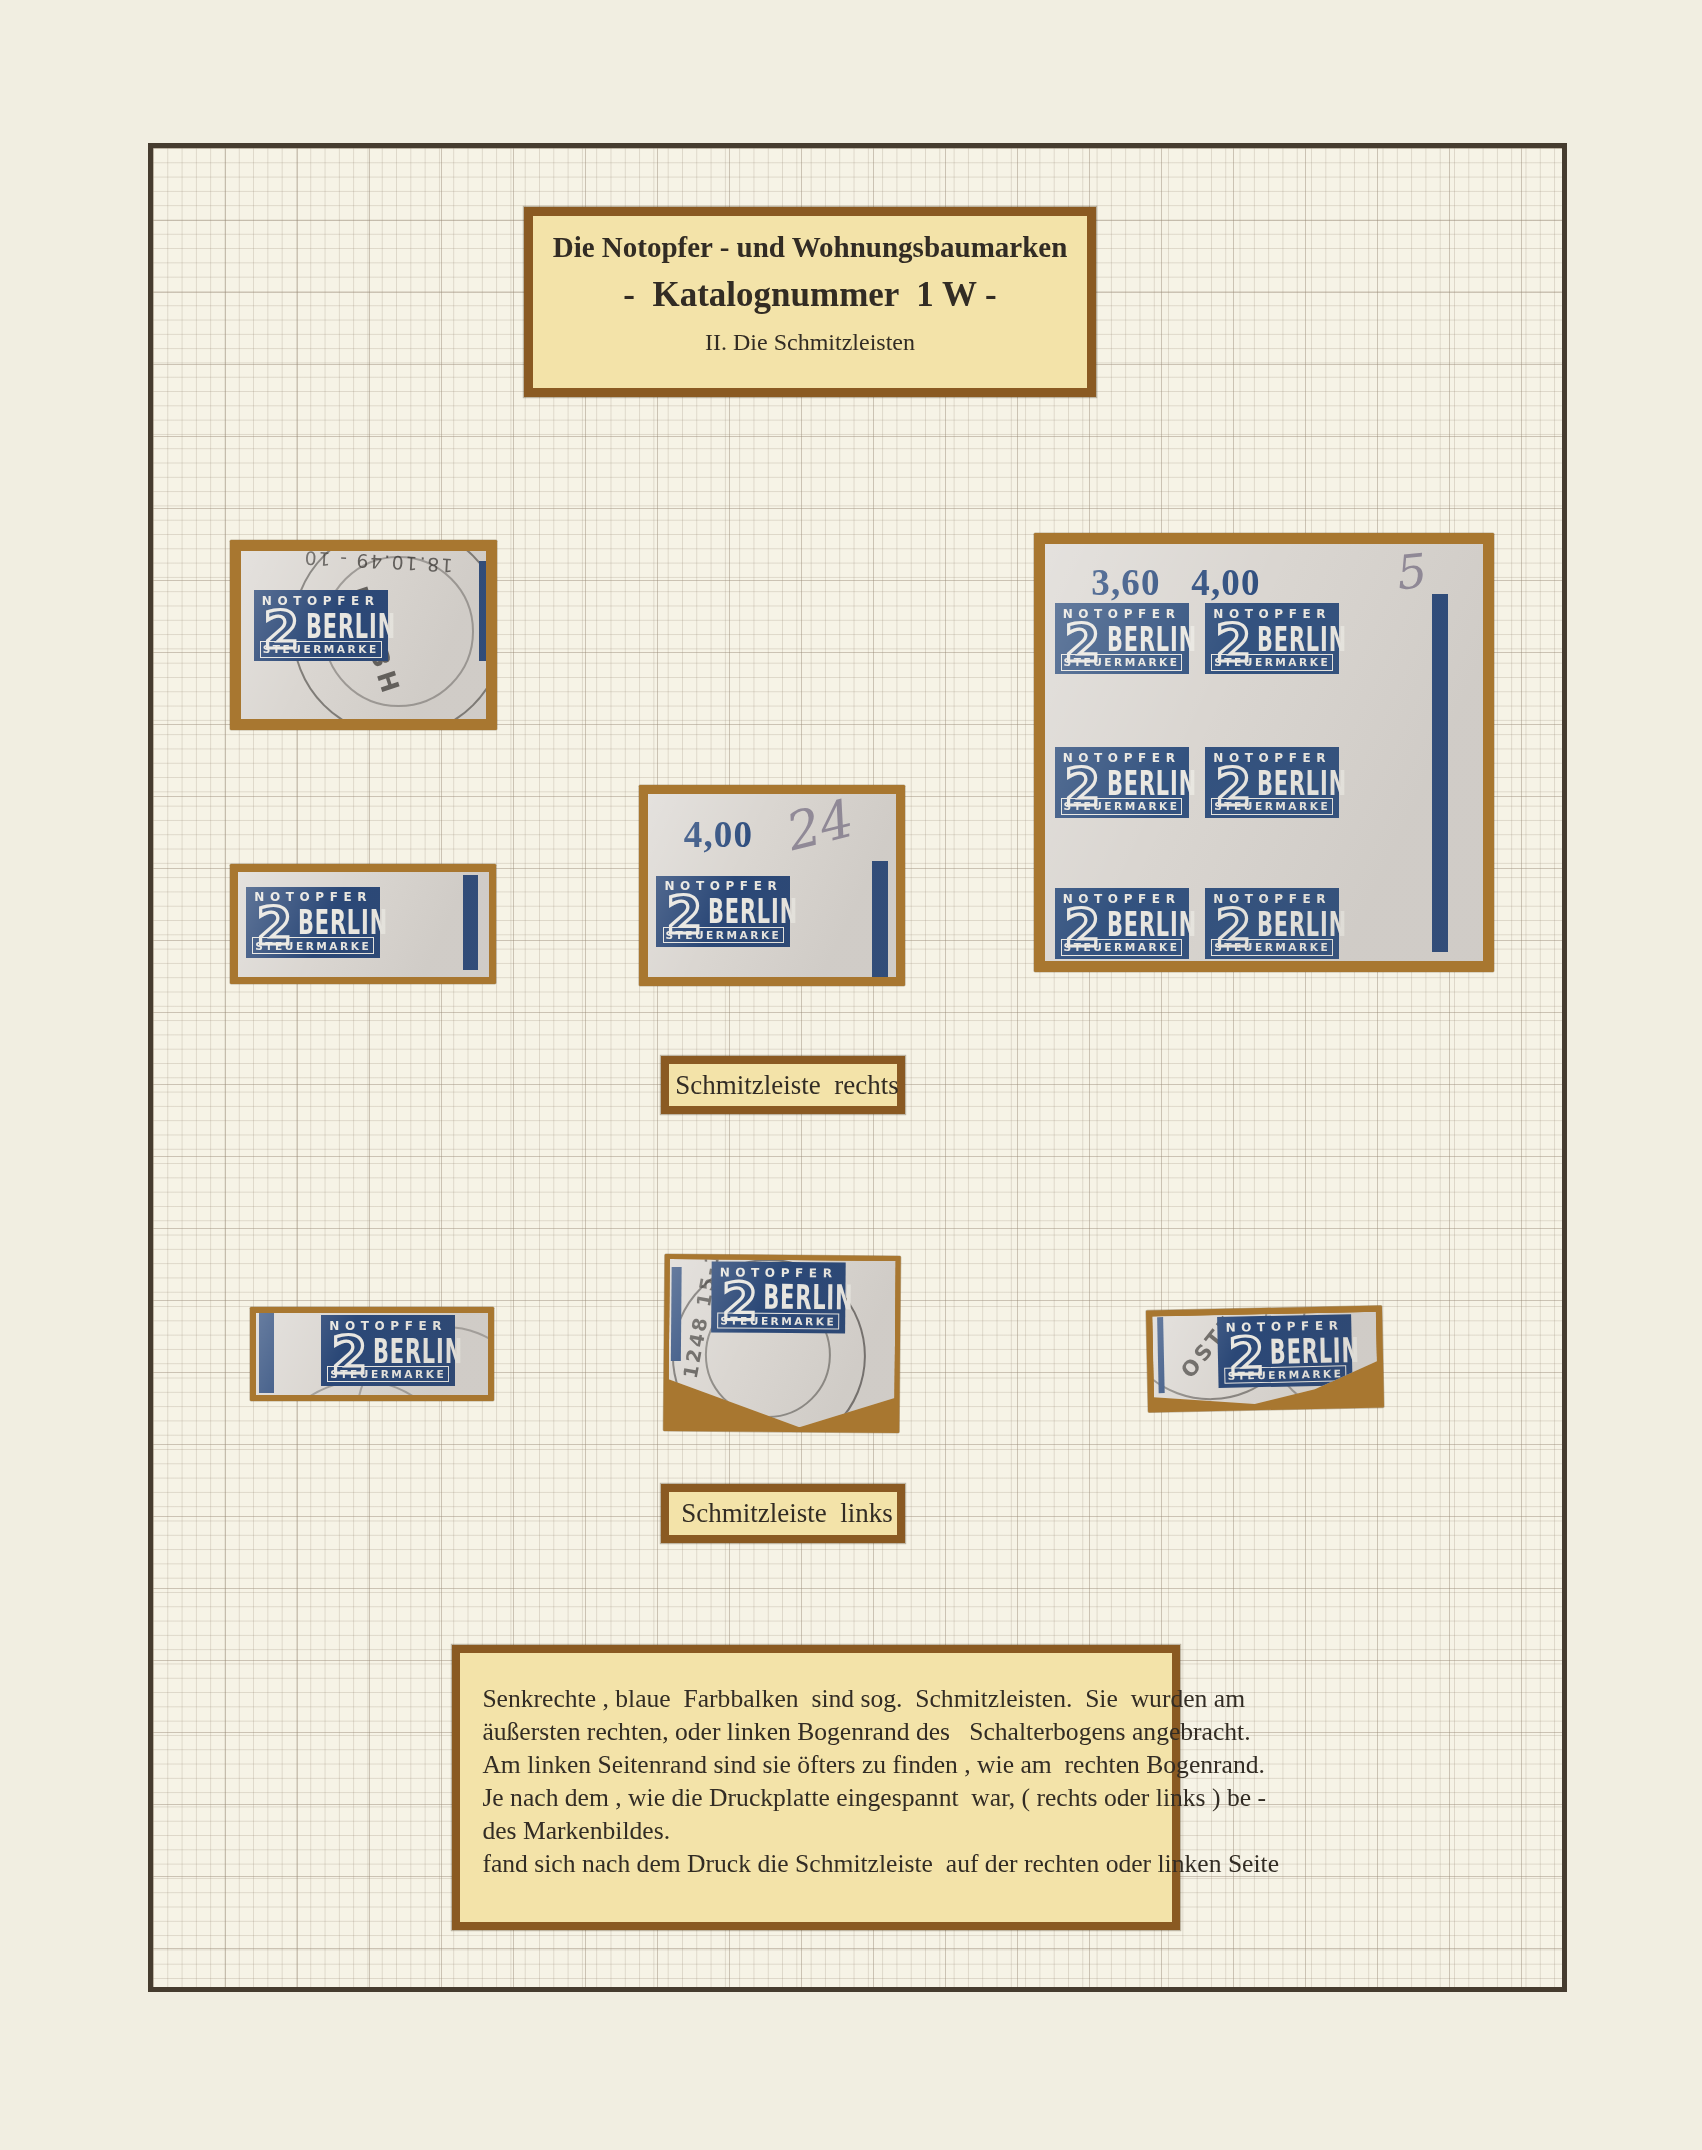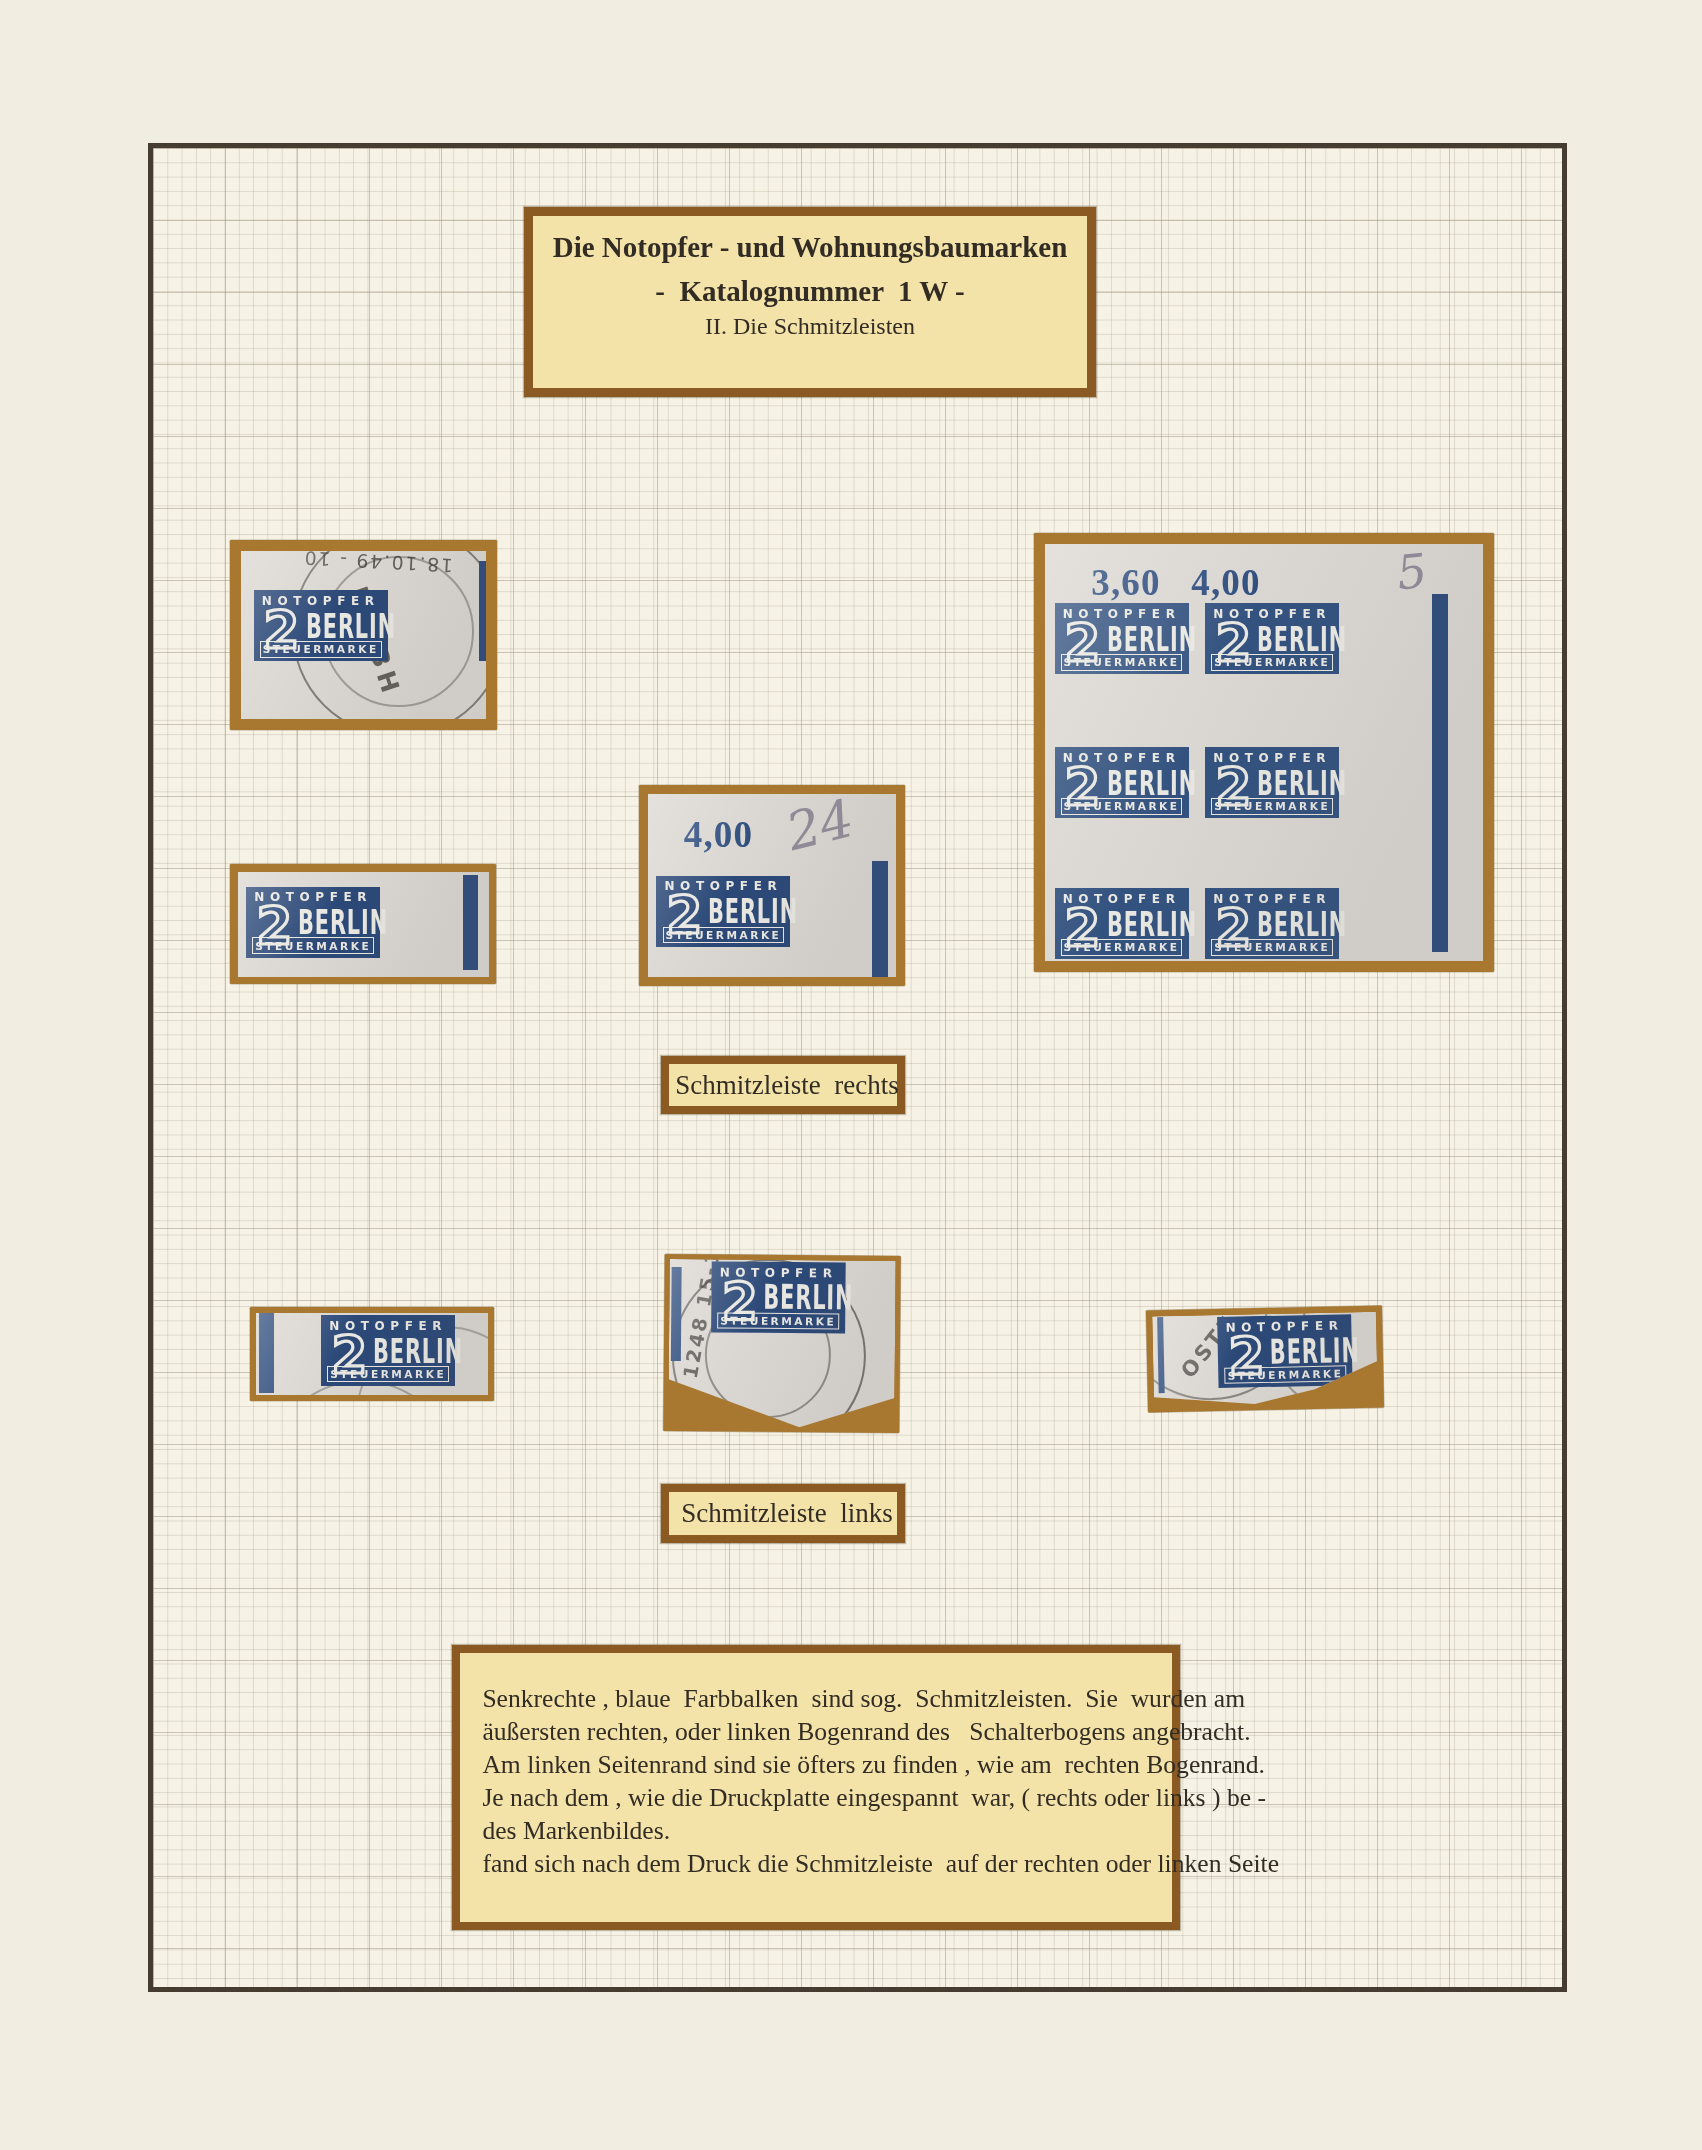--- a/index.html
+++ b/index.html
@@ -16,22 +16,22 @@
            linear-gradient(to bottom, rgba(151,137,118,.26) 0.6px, transparent 0.6px);
          background-size:72px 72px,72px 72px,14.3px 14.3px,14.3px 14.3px;}
 
   
   .panel{position:absolute;background:#f3e3a9;border:8px solid #8a5a22;
          box-shadow:0 0 0 1.2px rgba(70,50,20,.32);box-sizing:border-box;color:#322c24;}
   .panel .center{position:absolute;inset:0;display:flex;align-items:center;justify-content:center;}
   .title-panel{border-width:9.4px;text-align:center;}
   .t-l1{margin-top:15px;font-weight:bold;font-size:29px;white-space:pre;}
   .t-l2{margin-top:3.7px;font-weight:bold;font-size:28px;white-space:pre;}
-  .t-l3{margin-top:11.2px;font-weight:bold;font-size:29px;white-space:pre;}
-  .t-l4{margin-top:5px;font-size:24px;white-space:pre;}
+  .t-l3{margin-top:11.2px;font-weight:bold;font-size:35px;white-space:pre;}
+  .t-l4{margin-top:14px;font-size:24px;white-space:pre;}
   .lbl-text{font-size:27px;white-space:pre;margin-left:8px;}
   .note-panel{padding:29px 15px 0 22.4px;}
   .note-line{font-size:25.6px;line-height:33px;white-space:pre;}
 
   
   .mat{position:absolute;background:#a87730;border-radius:1.2px;box-shadow:0 0 0 0.6px rgba(90,60,20,.35);}
   .paper{position:absolute;background:#dad6d1;overflow:hidden;}
   .paper::after{content:"";position:absolute;inset:0;pointer-events:none;
     background:linear-gradient(115deg, rgba(255,255,255,.28), rgba(255,255,255,0) 38%, rgba(90,85,80,.08) 78%);}
 

